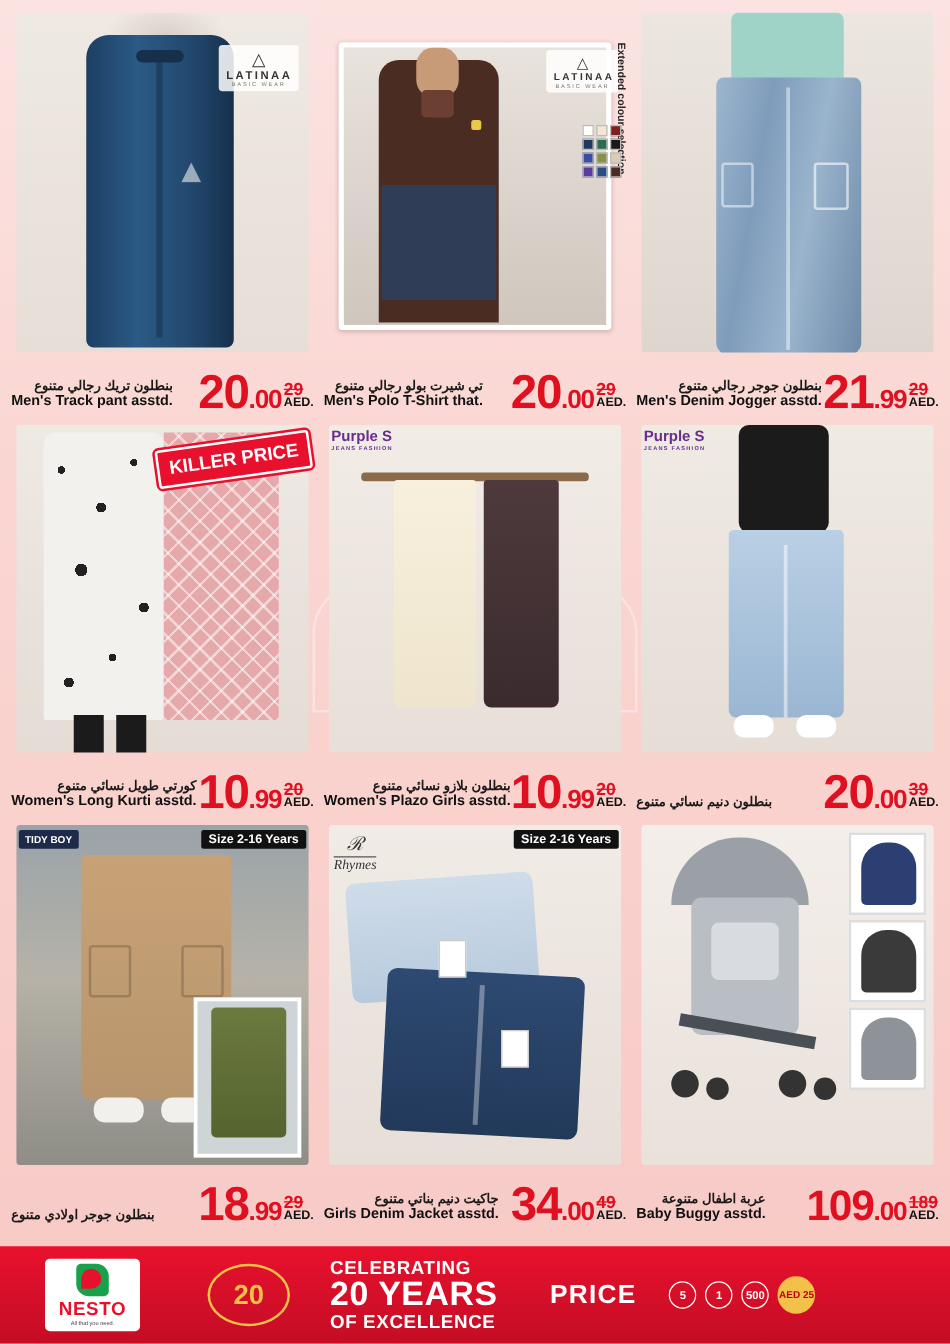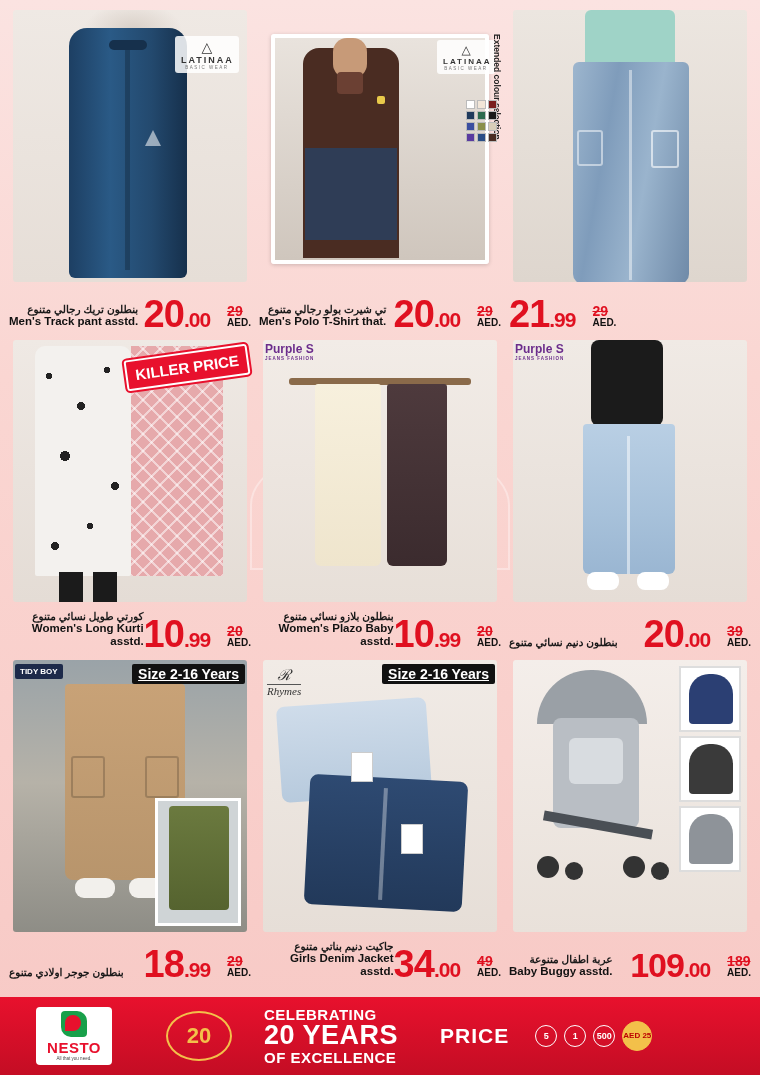--- a/index.html
+++ b/index.html
@@ -33,21 +33,21 @@
   }
   
   .ph-inner { position: absolute; inset: 0; }
   .pricebar {
     position: absolute; left: 4px; right: 4px; bottom: 4px;
     display: flex; align-items: flex-end; justify-content: space-between;
   }
   .names { text-align: right; line-height: 1.15; padding-bottom: 2px; }
   .ar { font-size: 10.5px; color: #1a1a1a; direction: rtl; font-weight: 600; }
   .en { font-size: 11.5px; color: #111; font-weight: 700; }
-  .priceblk { display: flex; align-items: flex-end; gap: 17px; }
+  .priceblk { display: flex; align-items: flex-end; gap: 2px; }
   .pricenum {
     color: #e01020; font-weight: 800; letter-spacing: -1px;
     font-size: 38px; line-height: 0.85;
   }
   .pricenum .dec { font-size: 21px; }
   .oldwrap { text-align: left; line-height: 1; padding-bottom: 2px; }
   .old {
     font-size: 14px; color: #e01020; font-weight: 800;
     text-decoration: line-through; text-decoration-color: #e01020;
   }
@@ -58,22 +58,22 @@
   }
   .brand-latinaa { font-size: 9px; letter-spacing: 2px; font-weight: 700; color: #333; }
   .brand-sub { font-size: 4.5px; letter-spacing: 1.5px; color: #777; }
   .purple-badge {
     position: absolute; left: 10px; top: 8px; z-index: 5;
     font-size: 12px; font-weight: 800; color: #6b2d8c;
   }
   .purple-sub { font-size: 4.5px; color:#6b2d8c; letter-spacing:1px; display:block; }
   .size-badge {
     position: absolute; right: 10px; top: 10px; z-index: 6;
-    background: #111; color: #fff; font-size: 14px; font-weight: 700;
-    padding: 2px 6px; border-radius: 2px; text-decoration: underline;
+    background: #111; color: #fff; font-size: 10px; font-weight: 700;
+    padding: 2px 6px; border-radius: 2px;
   }
   .killer {
     position: absolute; right: 6px; top: 18px; z-index: 6;
     background: #e8112d; color: #fff; font-weight: 800; font-size: 15px;
     padding: 6px 8px; line-height: 1; transform: rotate(-8deg);
     text-align: center; border: 2px solid #fff; border-radius: 3px;
     box-shadow: 0 0 0 2px #e8112d;
   }
   .wow {
     position: absolute; right: 14px; bottom: 14px; z-index: 7;
@@ -221,20 +221,24 @@
   <div class="cell">
     <div class="photo">
       <div class="ph-inner" style="background:linear-gradient(180deg,#ece6e0 0%,#ded6ce 100%);"></div>
       <div style="position:absolute;left:72px;top:0px;width:90px;height:58px;background:#9fd3c7;border-radius:6px;"></div>
       <div style="position:absolute;left:60px;top:52px;width:116px;height:222px;background:linear-gradient(100deg,#9db6ce 0%,#7f9cbb 30%,#9ab4cd 60%,#6f8aa8 100%);border-radius:6px 6px 10px 10px;"></div>
       <div style="position:absolute;left:116px;top:60px;width:3px;height:210px;background:rgba(255,255,255,0.45);"></div>
       <div style="position:absolute;left:138px;top:120px;width:28px;height:38px;border:2px solid rgba(255,255,255,0.6);border-radius:3px;"></div>
       <div style="position:absolute;left:64px;top:120px;width:26px;height:36px;border:2px solid rgba(255,255,255,0.5);border-radius:3px;"></div>
     </div>
     <div class="pricebar">
+      <div class="names">
+        <div class="ar">بنطلون جوجر رجالي متنوع</div>
+        <div class="en">Men's Denim Jogger asstd.</div>
+      </div>
       <div class="priceblk">
         <div class="pricenum"><span>21</span><span class="dec">.99</span></div>
         <div class="oldwrap">
           <div class="old">29</div>
           <div class="aed">AED.</div>
         </div>
       </div>
     </div>
   </div>
 
@@ -280,21 +284,21 @@
       <div style="position:absolute;left:52px;top:44px;width:66px;height:182px;background:linear-gradient(180deg,#f7f0dd 0%,#efe5cd 100%);border-radius:3px 3px 6px 6px;"></div>
       <div style="position:absolute;left:124px;top:44px;width:60px;height:182px;background:linear-gradient(180deg,#4e3a3d 0%,#3b2b2e 100%);border-radius:3px 3px 6px 6px;"></div>
     </div>
     <div class="purple-badge">
       <span>Purple S</span>
       <span class="purple-sub">JEANS FASHION</span>
     </div>
     <div class="pricebar">
       <div class="names">
         <div class="ar">بنطلون بلازو نسائي متنوع</div>
-        <div class="en">Women's Plazo Baby asstd.</div>
+        <div class="en">Women's Plazo Girls asstd.</div>
       </div>
       <div class="priceblk">
         <div class="pricenum"><span>10</span><span class="dec">.99</span></div>
         <div class="oldwrap">
           <div class="old">20</div>
           <div class="aed">AED.</div>
         </div>
       </div>
     </div>
   </div>

